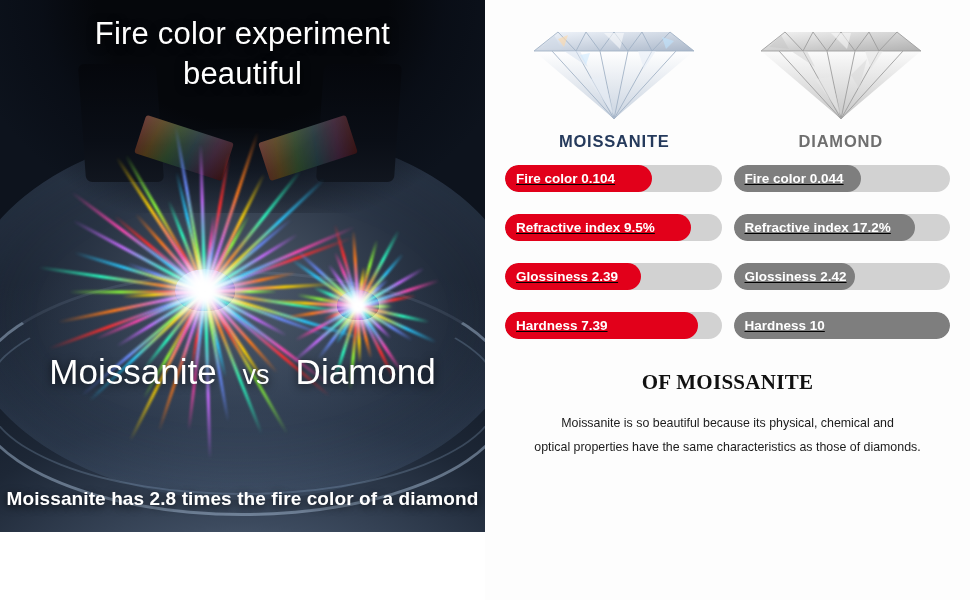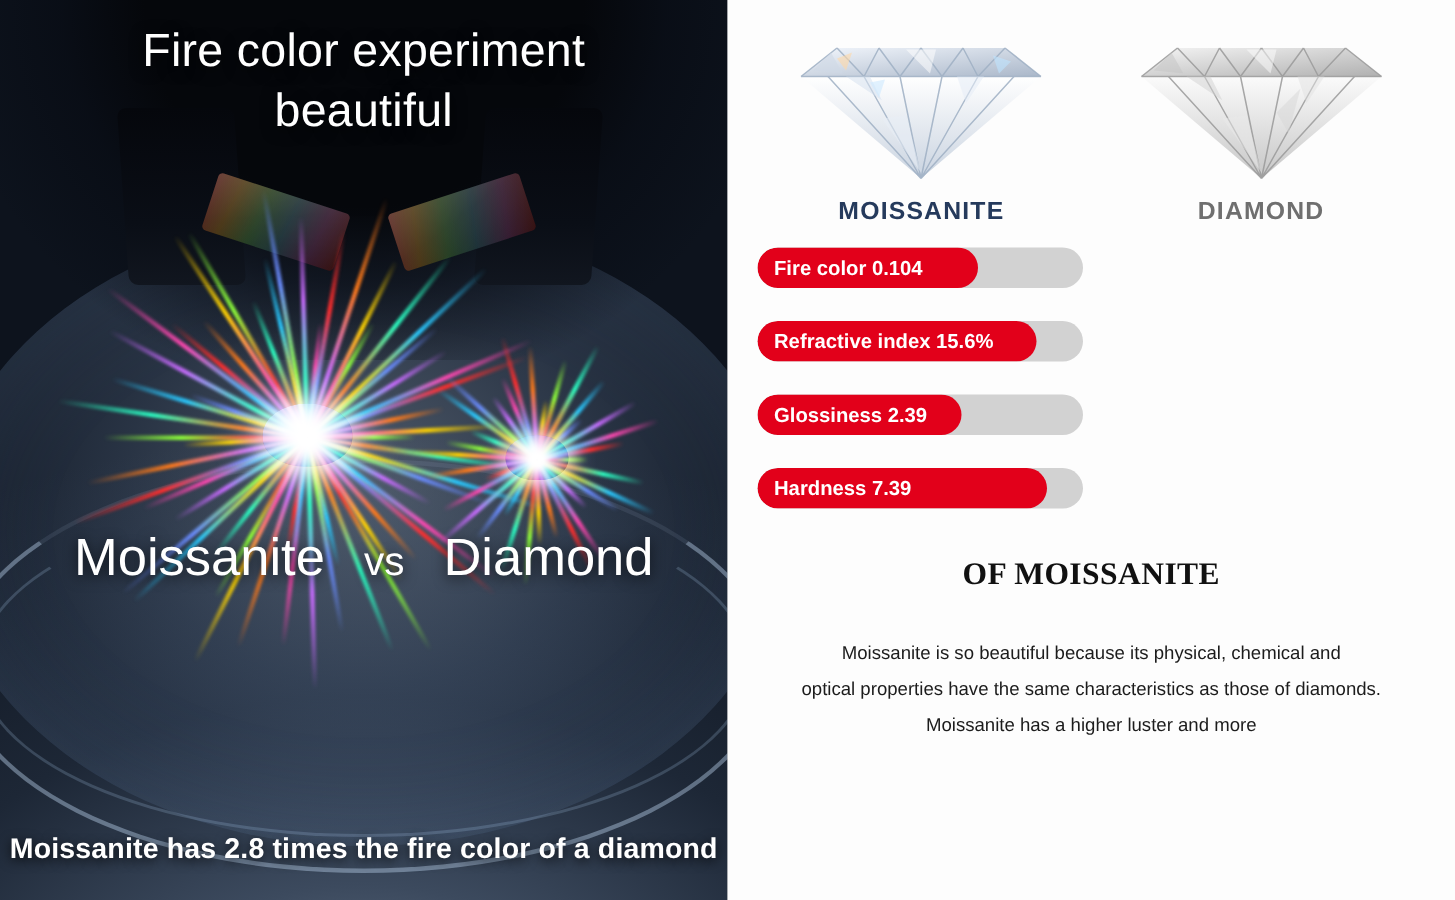--- a/index.html
+++ b/index.html
@@ -6,21 +6,21 @@
   html,body { width:970px; height:600px; overflow:hidden; }
   body {
     font-family:"Liberation Sans", sans-serif;
     background:#ffffff;
     display:flex;
   }
 
   
   .photo-panel{
     position:relative;
-    width:485px; height:600px;
+    width:485px; height:532px;
     overflow:hidden;
     background:#0a0f18;
   }
   .photo-stage{
     position:absolute; inset:0;
     background:
       radial-gradient(ellipse 120% 70% at 50% 118%, #6b7a90 0%, #3c4a5e 28%, #1d2736 58%, #0d131d 100%),
       linear-gradient(#0a0e16,#0a0e16);
   }
   
@@ -158,21 +158,21 @@
     font-size:16.5px; font-weight:700; letter-spacing:.8px;
     margin-top:6px;
   }
   .gem-name.moiss{ color:#253a5c; }
   .gem-name.dia{ color:#6f6f6f; }
 
   .bars-row{
     display:flex;
     padding:14px 14px 0 14px;
   }
-  .bars-col{ width:50%; padding:0 6px; }
+  .bars-col{ width:50%; padding:0 6px;text-decoration:underline; }
   .bar{
     position:relative;
     height:27px;
     border-radius:14px;
     background:#d2d2d2;
     margin-bottom:22px;
     overflow:hidden;
   }
   .bar-fill{
     position:absolute; left:0; top:0; bottom:0;
@@ -196,21 +196,21 @@
   }
   .secret-title{
     font-family:"Liberation Serif", serif;
     font-weight:700;
     font-size:21px;
     line-height:1.32;
     color:#111;
     letter-spacing:.3px;
   }
   .secret-body{
-    margin-top:26px;
+    margin-top:14px;
     padding:0 26px;
   }
   .secret-body p{
     font-size:12.4px;
     line-height:1.95;
     color:#1c1c1c;
   }
 </style>
 </head>
 <body>
@@ -412,36 +412,53 @@
   </div>
 
   <div class="bars-row">
     <div class="bars-col moiss" id="bars-moiss">
         <div class="bar">
           <div class="bar-fill" style="width: 68%;"></div>
           <div class="bar-label">Fire color 0.104</div>
         </div>
         <div class="bar">
           <div class="bar-fill" style="width: 86%;"></div>
-          <div class="bar-label">Refractive index 15.6%</div>
+          <div class="bar-label">Refractive index 9.5%</div>
         </div>
         <div class="bar">
           <div class="bar-fill" style="width: 63%;"></div>
           <div class="bar-label">Glossiness 2.39</div>
         </div>
         <div class="bar">
           <div class="bar-fill" style="width: 89%;"></div>
           <div class="bar-label">Hardness 7.39</div>
+        </div>
+      </div>
+    <div class="bars-col dia" id="bars-dia">
+        <div class="bar">
+          <div class="bar-fill" style="width: 59%;"></div>
+          <div class="bar-label">Fire color 0.044</div>
+        </div>
+        <div class="bar">
+          <div class="bar-fill" style="width: 84%;"></div>
+          <div class="bar-label">Refractive index 17.2%</div>
+        </div>
+        <div class="bar">
+          <div class="bar-fill" style="width: 56%;"></div>
+          <div class="bar-label">Glossiness 2.42</div>
+        </div>
+        <div class="bar">
+          <div class="bar-fill" style="width: 100%;"></div>
+          <div class="bar-label">Hardness 10</div>
         </div>
       </div>
   </div>
 
   <div class="secret">
     <div class="secret-title">
       <div>OF MOISSANITE</div>
     </div>
     <div class="secret-body" id="secret-body">
         <p>Moissanite is so beautiful because its physical, chemical and</p>
         <p>optical properties have the same characteristics as those of diamonds.</p>
-        <p>Moissanite has a higher luster and more</p>
       </div>
   </div>
 </div>
 
 </body></html>

